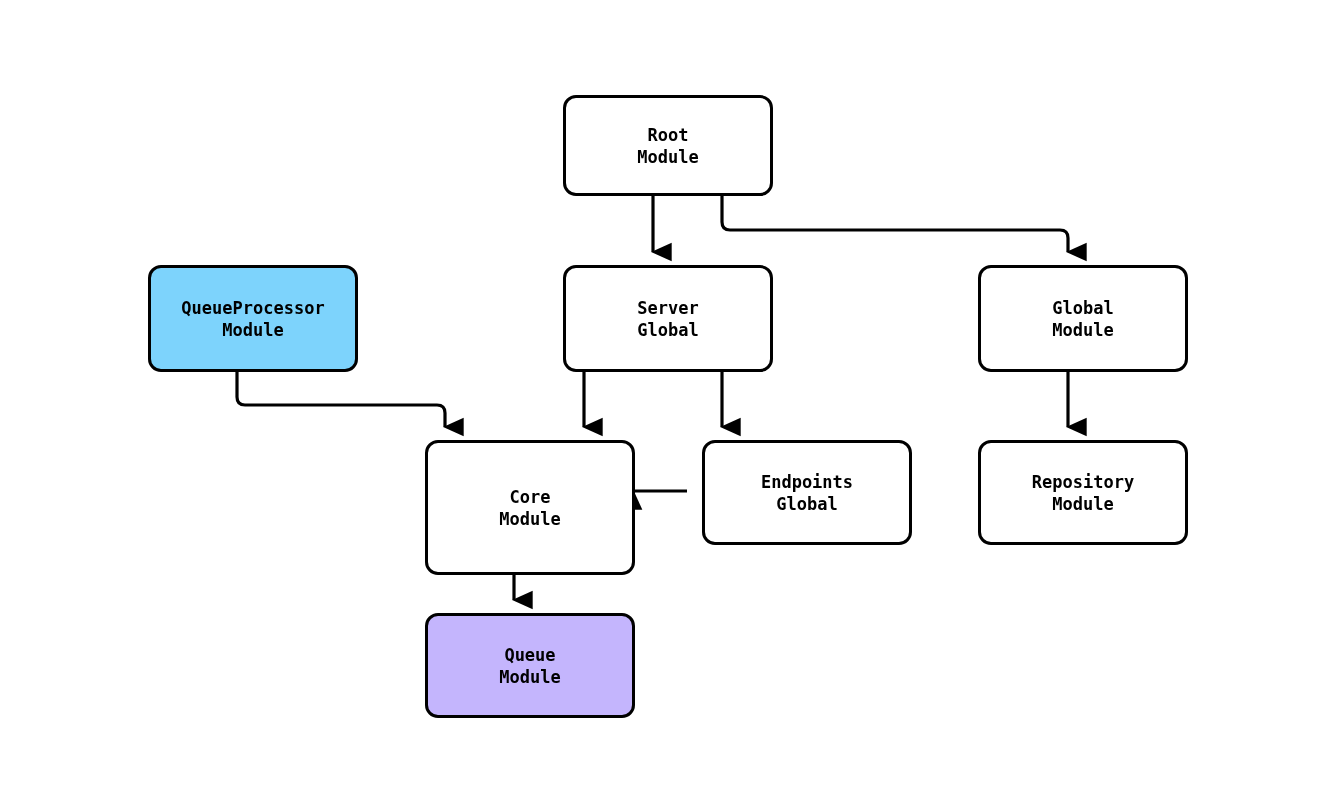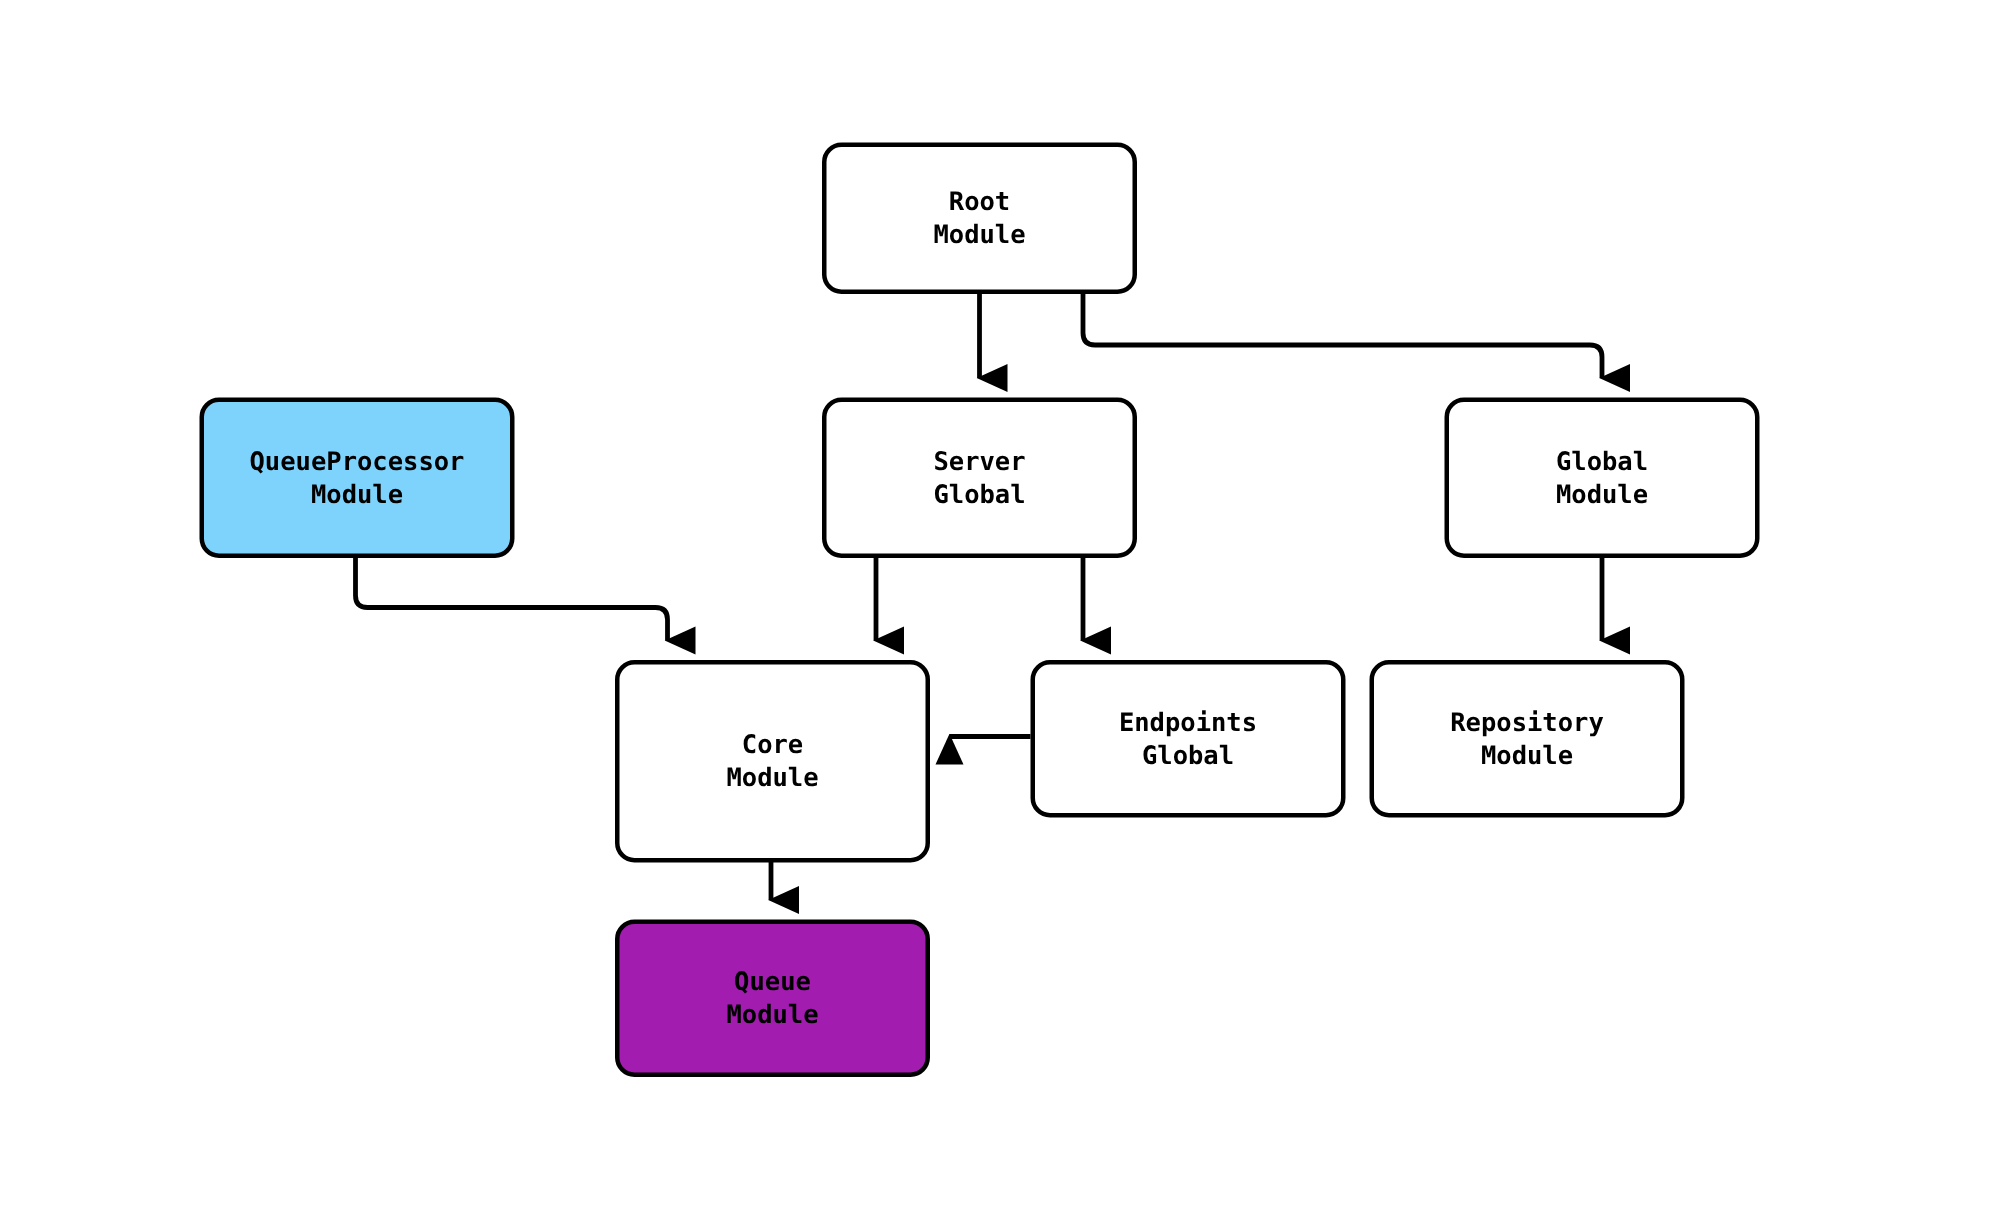--- a/index.html
+++ b/index.html
@@ -27,20 +27,21 @@
   .node {
     position: absolute;
     box-sizing: border-box;
     background: #ffffff;
     border: 3.2px solid #000000;
     border-radius: 13px;
     display: flex;
     align-items: center;
     justify-content: center;
     z-index: 2;
+    margin-left: 15px;
   }
   .node-label {
     text-align: center;
     color: #000000;
     font-family: "DejaVu Sans Mono", "Liberation Mono", monospace;
     font-size: 17px;
     font-weight: 700;
     line-height: 22px;
     letter-spacing: 0px;
     white-space: pre-line;
@@ -88,23 +89,23 @@
 Module</div>
       </div>
       <div class="node" style="left: 410px; top: 440px; width: 210px; height: 135px; border-color: rgb(0, 0, 0); background: rgb(255, 255, 255);">
         <div class="node-label">Core
 Module</div>
       </div>
       <div class="node" style="left: 687px; top: 440px; width: 210px; height: 105px; border-color: rgb(0, 0, 0); background: rgb(255, 255, 255);">
         <div class="node-label">Endpoints
 Global</div>
       </div>
-      <div class="node" style="left: 913px; top: 440px; width: 210px; height: 105px; border-color: rgb(0, 0, 0); background: rgb(255, 255, 255);">
+      <div class="node" style="left: 963px; top: 440px; width: 210px; height: 105px; border-color: rgb(0, 0, 0); background: rgb(255, 255, 255);">
         <div class="node-label">Repository
 Module</div>
       </div>
-      <div class="node" style="left: 410px; top: 613px; width: 210px; height: 105px; border-color: rgb(0, 0, 0); background: #a21caf;">
+      <div class="node" style="left: 410px; top: 613px; width: 210px; height: 105px; border-color: rgb(0, 0, 0); background: #c4b5fd;">
         <div class="node-label">Queue
 Module</div>
       </div>
     </div>
 
 </div>
 
 </body></html>

